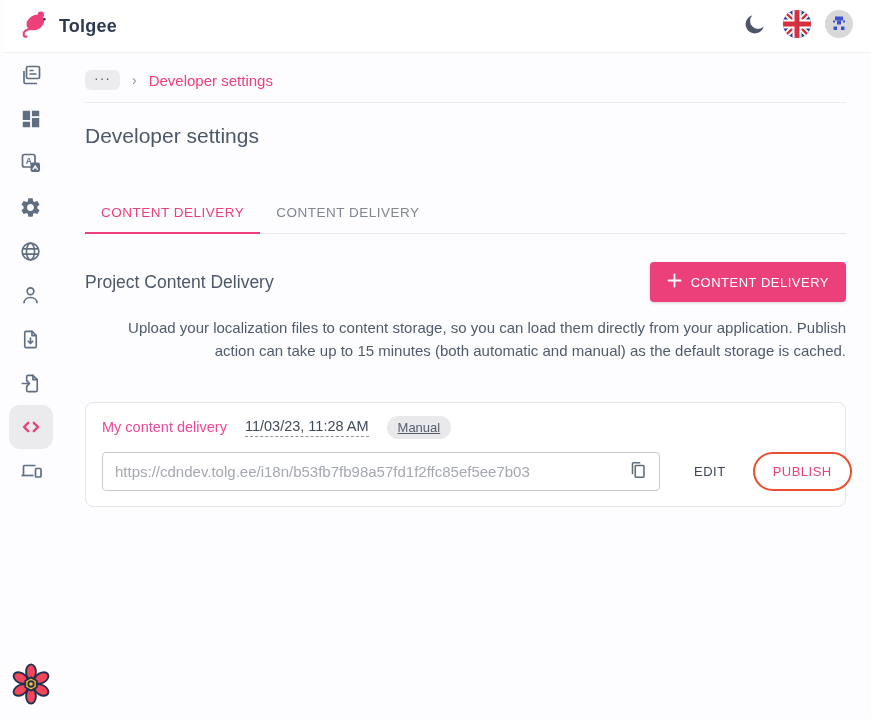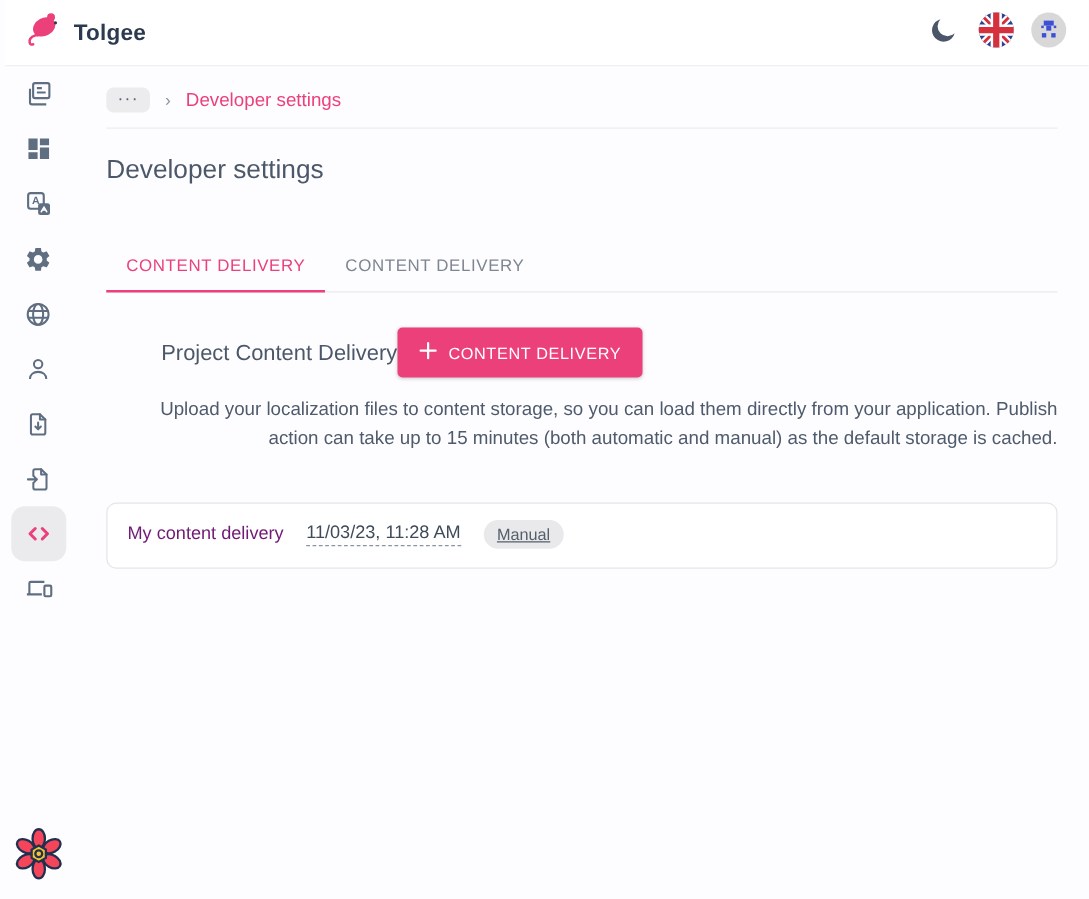--- a/index.html
+++ b/index.html
@@ -51,36 +51,36 @@
   .tabs { display: flex; margin-top: 45px; border-bottom: 1px solid #e9e9ed; }
   .tab {
     padding: 12px 16px 13px; font-size: 13.5px; letter-spacing: 0.5px;
     color: #7e868f; font-weight: 500; cursor: pointer; position: relative; white-space: nowrap;
   }
   .tab.active { color: #ec407a; }
   .tab.active::after {
     content: ""; position: absolute; left: 0; right: 0; bottom: -1px; height: 2px; background: #ec407a;
   }
   
-  .section-head { display: flex; align-items: center; justify-content: flex-start; margin-top: 28px; margin-left: 44px; }
+  .section-head { display: flex; align-items: center; justify-content: space-between; margin-top: 28px; }
   .section-title { font-size: 17.5px; font-weight: 400; color: #4c5869; }
   .add-btn {
     background: #ec407a; color: #fff; border: none; border-radius: 4px;
     height: 40px; padding: 0 17px; font-size: 13px; letter-spacing: 0.5px;
     font-family: inherit; font-weight: 500; display: flex; align-items: center; gap: 9px;
     cursor: pointer; box-shadow: 0 1px 3px rgba(0,0,0,0.18);
   }
   .section-desc { margin-top: 14px; font-size: 15px; line-height: 1.55; color: #4f5b6c; text-align: right; }
   
   .card {
     margin-top: 39px; border: 1px solid #e6e6ea; border-radius: 8px;
     background: #fff; padding: 13px 16px 15px;
   }
   .card-head { display: flex; align-items: center; gap: 18px; font-size: 14.5px; color: #3f4a5a; }
-  .card-title { color: #701a75; }
+  .card-title { color: #ec4899; }
   .card-date { border-bottom: 1px dashed #8b95a1; padding-bottom: 2px; cursor: default; }
   .badge {
     background: #e9e9ec; border-radius: 12px; padding: 4px 11px;
     font-size: 13px; color: #545f6d; text-decoration: underline;
   }
   .card-row { display: flex; align-items: center; margin-top: 13px; }
   .url-box {
     flex: 0 0 558px; height: 39px; border: 1px solid #c7c9ce; border-radius: 4px;
     display: flex; align-items: center; padding: 0 6px 0 12px; background: #fff;
   }
@@ -278,20 +278,35 @@
     </button>
   </div>
 
   <p class="section-desc">Upload your localization files to content storage, so you can load them directly from your application. Publish action can take up to 15 minutes (both automatic and manual) as the default storage is cached.</p>
 
   <div class="card">
     <div class="card-head">
       <span class="card-title">My content delivery</span>
       <span class="card-date">11/03/23, 11:28 AM</span>
       <span class="badge">Manual</span>
+    </div>
+    <div class="card-row">
+      <div class="url-box">
+        <input class="url-input" type="text" readonly="" value="https://cdndev.tolg.ee/i18n/b53fb7fb98a57fd1f2ffc85ef5ee7b03" style="">
+        <button class="copy-btn">
+          <span>
+            <svg width="22" height="22" viewBox="0 0 24 24" fill="none" stroke="currentColor" stroke-width="1.7" stroke-linejoin="round">
+              <rect x="9" y="7" width="9.5" height="13" rx="1"></rect>
+              <path d="M6 16.5 V5 a1 1 0 0 1 1 -1 h7.5"></path>
+            </svg>
+          </span>
+        </button>
+      </div>
+      <button class="edit-btn">EDIT</button>
+      <button class="publish-btn">PUBLISH</button>
     </div>
   </div>
 
 </div>
 
 <div class="mascot">
   <span>
     <svg width="44" height="44" viewBox="0 0 24 24">
       <g stroke="#22304f" stroke-width="1">
         <g fill="#f4455a">

